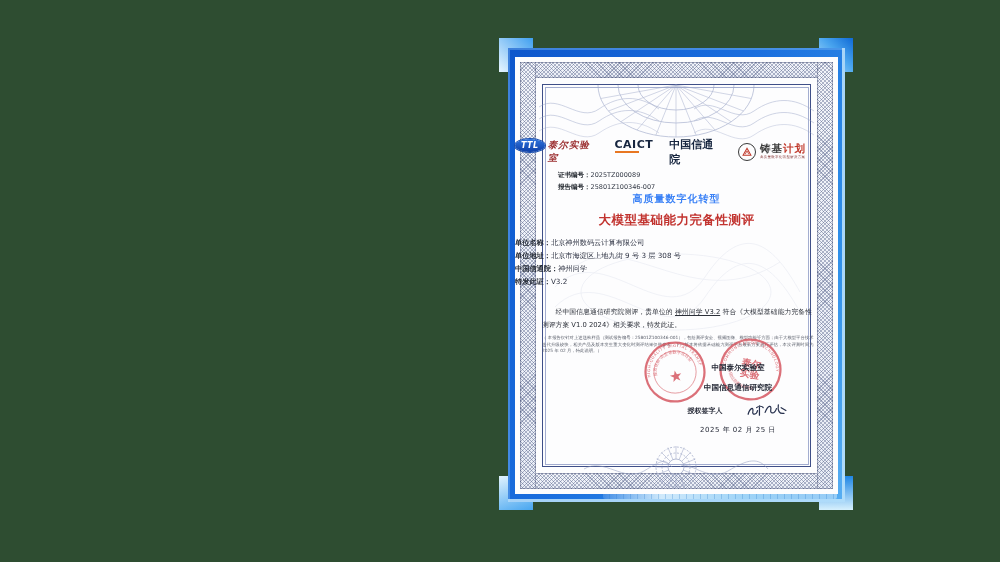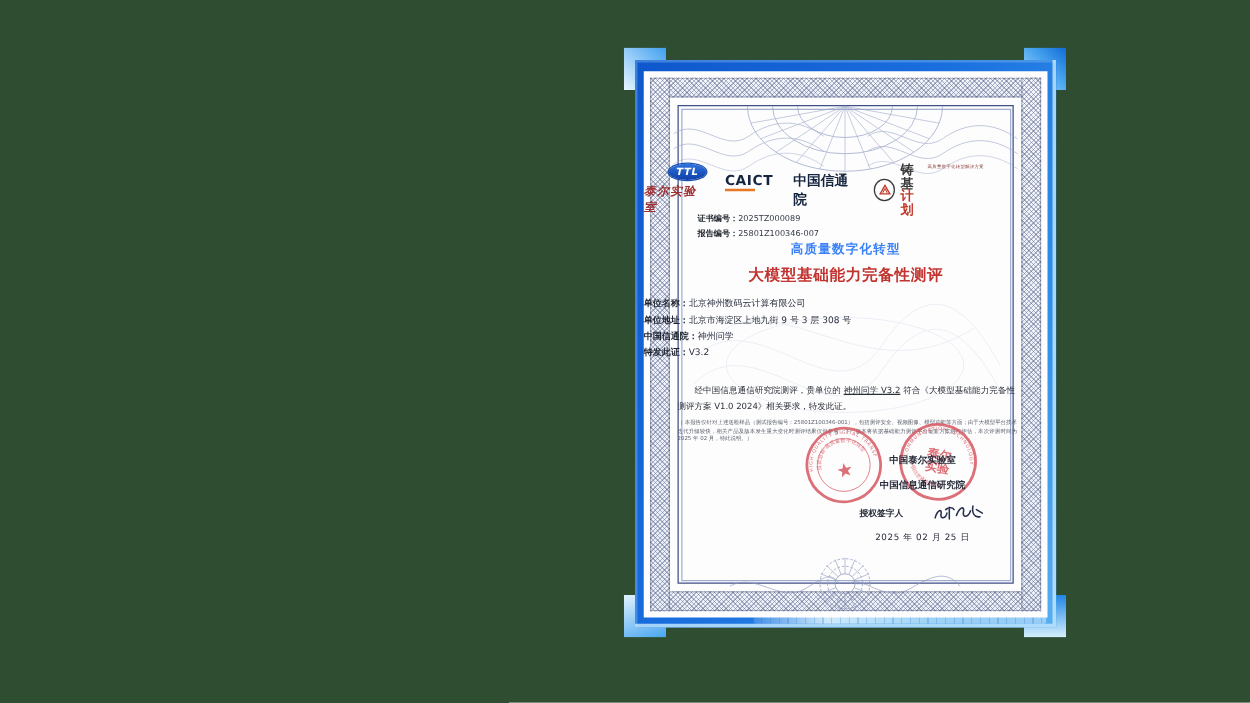--- a/index.html
+++ b/index.html
@@ -33,34 +33,34 @@
   .b-top{left:5px;right:5px;top:5px;height:16px;}
   .b-bot{left:5px;right:5px;bottom:5px;height:16px;}
   .b-left{top:5px;bottom:5px;left:5px;width:16px;}
   .b-right{top:5px;bottom:5px;right:5px;width:16px;}
   .inner-line{position:absolute;inset:27px;border:1px solid #3f4f88;}
   .inner-line::after{content:"";position:absolute;inset:1.5px;border:.5px solid rgba(140,152,196,.8);}
   .orn{position:absolute;pointer-events:none;}
   
   .logos{position:absolute;left:0;top:82px;width:100%;height:26px;display:flex;
          justify-content:center;align-items:center;gap:15px;}
-  .ttl{display:flex;align-items:flex-end;gap:3px;flex-direction:column;}
+  .ttl{display:flex;align-items:flex-start;gap:3px;}
   .ttl-e{display:inline-flex;align-items:center;justify-content:center;width:30px;height:13px;
          border-radius:50%;background:linear-gradient(#2f74dd,#0d3fa8);color:#fff;
          font-style:italic;font-weight:bold;font-size:8px;letter-spacing:.5px;
          box-shadow:0 0 0 1px #1a4fb0;}
   .ttl-n{color:#9c3032;font-weight:bold;font-size:9.5px;letter-spacing:1px;font-style:italic;}
   .caict{display:flex;align-items:baseline;gap:16px;}
   .caict-en{position:relative;color:#16253f;font-weight:bold;font-size:11px;letter-spacing:.5px;}
   .caict-en::after{content:"";position:absolute;left:0;bottom:-2px;width:62%;height:2px;background:#e87722;}
   .caict-cn{color:#16253f;font-weight:bold;font-size:11px;}
   .zhuji{display:flex;align-items:center;gap:4px;}
   .zhuji-icon{width:16px;height:16px;border:1.3px solid #3a3a3a;border-radius:50%;
          display:flex;align-items:center;justify-content:center;}
-  .zhuji-txt{display:flex;line-height:1;}
+  .zhuji-txt{display:flex;flex-direction:column;line-height:1;}
   .zhuji-top{font-size:10.5px;font-weight:bold;letter-spacing:1px;}
   .zhuji-top .g1{color:#3a3a3a;} .zhuji-top .g2{color:#c0392b;}
   .zhuji-tag{font-size:6px;color:#8a3c3c;transform:scale(.58);transform-origin:left top;
          width:172%;margin-top:1px;letter-spacing:.5px;white-space:nowrap;}
   .nums{position:absolute;left:43px;top:112px;font-size:6.5px;color:#343a46;line-height:12px;}
   .nums b{color:#23282f;}
   .t1{position:absolute;left:0;top:135px;width:100%;text-align:center;color:#3b82f6;
       font-weight:bold;font-size:10px;letter-spacing:1px;}
   .t2{position:absolute;left:0;top:155px;width:100%;text-align:center;color:#c23430;
       font-weight:bold;font-size:12.5px;letter-spacing:.5px;}

